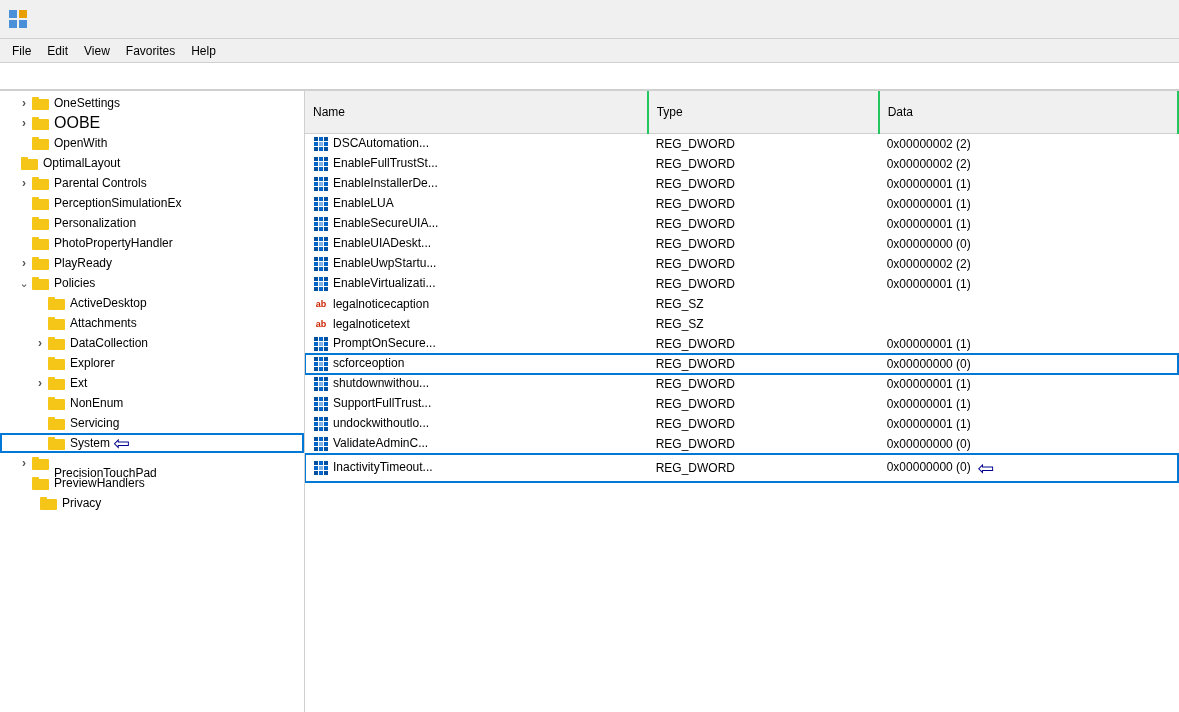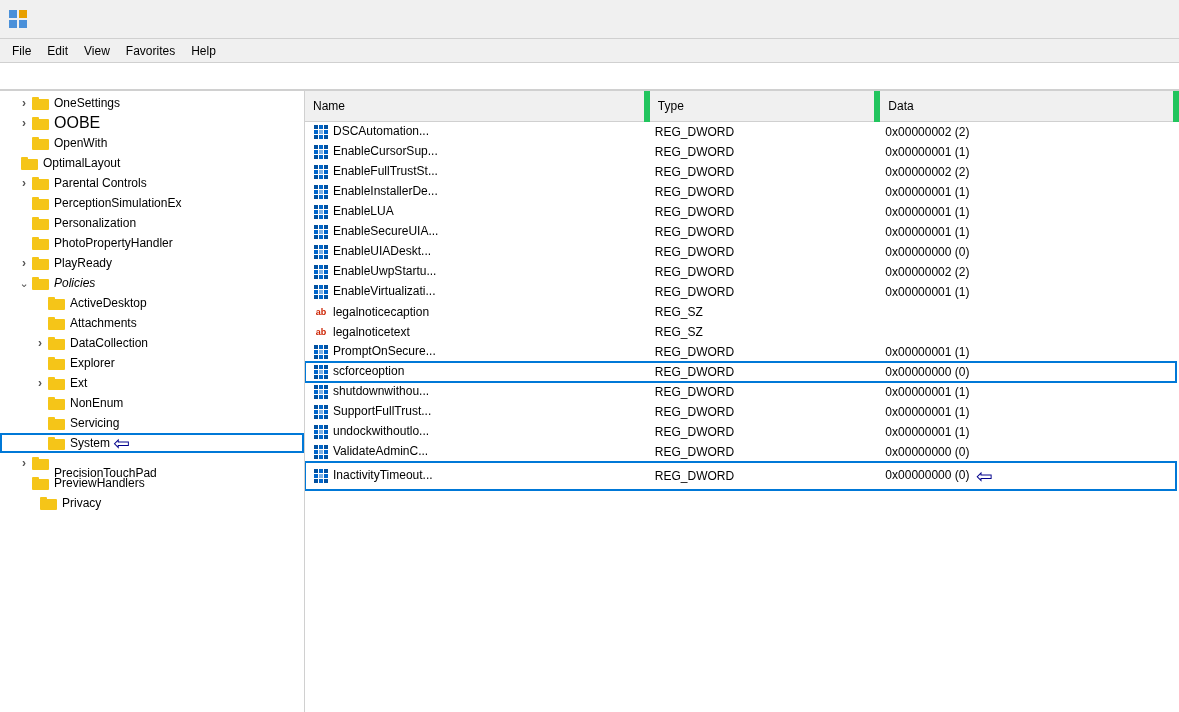--- a/index.html
+++ b/index.html
@@ -127,24 +127,24 @@
     .reg-table {
       width: 100%;
       border-collapse: collapse;
     }
     .reg-table thead tr {
       background: #f0f0f0;
       border-bottom: 1px solid #d0d0d0;
     }
     .reg-table th {
       text-align: left;
-      padding: 8px 8px;
+      padding: 14px 8px;
       font-weight: normal;
       font-size: 12px;
-      border-right: 6px solid #22c55e;
+      border-right: 2px solid #22c55e;
       position: sticky;
       top: 0;
       background: #f0f0f0;
       cursor: pointer;
     }
     .reg-table td {
       padding: 2px 8px;
       font-size: 12px;
       height: 20px;
       white-space: nowrap;
@@ -276,21 +276,21 @@
         <span style="font-size: 12px;">PlayReady</span>
       </div>
       <div class="tree-item" style="padding-left: 16px;">
         <span class="tree-expand" style="font-size: 11px;">⌄</span>
         <span style="margin-right: 4px; display: inline-flex; align-items: center;">
           <svg width="18" height="16" viewBox="0 0 18 16">
             <rect x="0" y="2" width="7" height="3" rx="1" fill="#f5c518"></rect>
             <rect x="0" y="4" width="17" height="11" rx="1" fill="#f5c518"></rect>
           </svg>
         </span>
-        <span style="font-size: 12px; font-style: italic;">Policies</span>
+        <span style="font-size: 12px;">Policies</span>
       </div>
       <div class="tree-item" style="padding-left: 32px;">
         <span class="tree-expand"></span>
         <span style="margin-right: 4px; display: inline-flex; align-items: center;">
           <svg width="18" height="16" viewBox="0 0 18 16">
             <rect x="0" y="2" width="7" height="3" rx="1" fill="#f5c518"></rect>
             <rect x="0" y="4" width="17" height="11" rx="1" fill="#f5c518"></rect>
           </svg>
         </span>
         <span style="font-size: 12px;">ActiveDesktop</span>
@@ -427,35 +427,20 @@
             <td><svg width="16" height="16" viewBox="0 0 16 16" style="vertical-align: middle; margin-right: 4px;">
                 <rect x="1" y="1" width="4" height="4" fill="#0050a0"></rect>
                 <rect x="6" y="1" width="4" height="4" fill="#0066cc"></rect>
                 <rect x="11" y="1" width="4" height="4" fill="#0050a0"></rect>
                 <rect x="1" y="6" width="4" height="4" fill="#0066cc"></rect>
                 <rect x="6" y="6" width="4" height="4" fill="#80b0e0"></rect>
                 <rect x="11" y="6" width="4" height="4" fill="#0066cc"></rect>
                 <rect x="1" y="11" width="4" height="4" fill="#0050a0"></rect>
                 <rect x="6" y="11" width="4" height="4" fill="#0066cc"></rect>
                 <rect x="11" y="11" width="4" height="4" fill="#0050a0"></rect>
-              </svg>EnableCursorSup...</td>
-            <td>REG_DWORD</td>
-            <td>0x00000001 (1)</td>
-          </tr>
-          <tr>
-            <td><svg width="16" height="16" viewBox="0 0 16 16" style="vertical-align: middle; margin-right: 4px;">
-                <rect x="1" y="1" width="4" height="4" fill="#0050a0"></rect>
-                <rect x="6" y="1" width="4" height="4" fill="#0066cc"></rect>
-                <rect x="11" y="1" width="4" height="4" fill="#0050a0"></rect>
-                <rect x="1" y="6" width="4" height="4" fill="#0066cc"></rect>
-                <rect x="6" y="6" width="4" height="4" fill="#80b0e0"></rect>
-                <rect x="11" y="6" width="4" height="4" fill="#0066cc"></rect>
-                <rect x="1" y="11" width="4" height="4" fill="#0050a0"></rect>
-                <rect x="6" y="11" width="4" height="4" fill="#0066cc"></rect>
-                <rect x="11" y="11" width="4" height="4" fill="#0050a0"></rect>
               </svg>EnableFullTrustSt...</td>
             <td>REG_DWORD</td>
             <td>0x00000002 (2)</td>
           </tr>
           <tr>
             <td><svg width="16" height="16" viewBox="0 0 16 16" style="vertical-align: middle; margin-right: 4px;">
                 <rect x="1" y="1" width="4" height="4" fill="#0050a0"></rect>
                 <rect x="6" y="1" width="4" height="4" fill="#0066cc"></rect>
                 <rect x="11" y="1" width="4" height="4" fill="#0050a0"></rect>
                 <rect x="1" y="6" width="4" height="4" fill="#0066cc"></rect>

